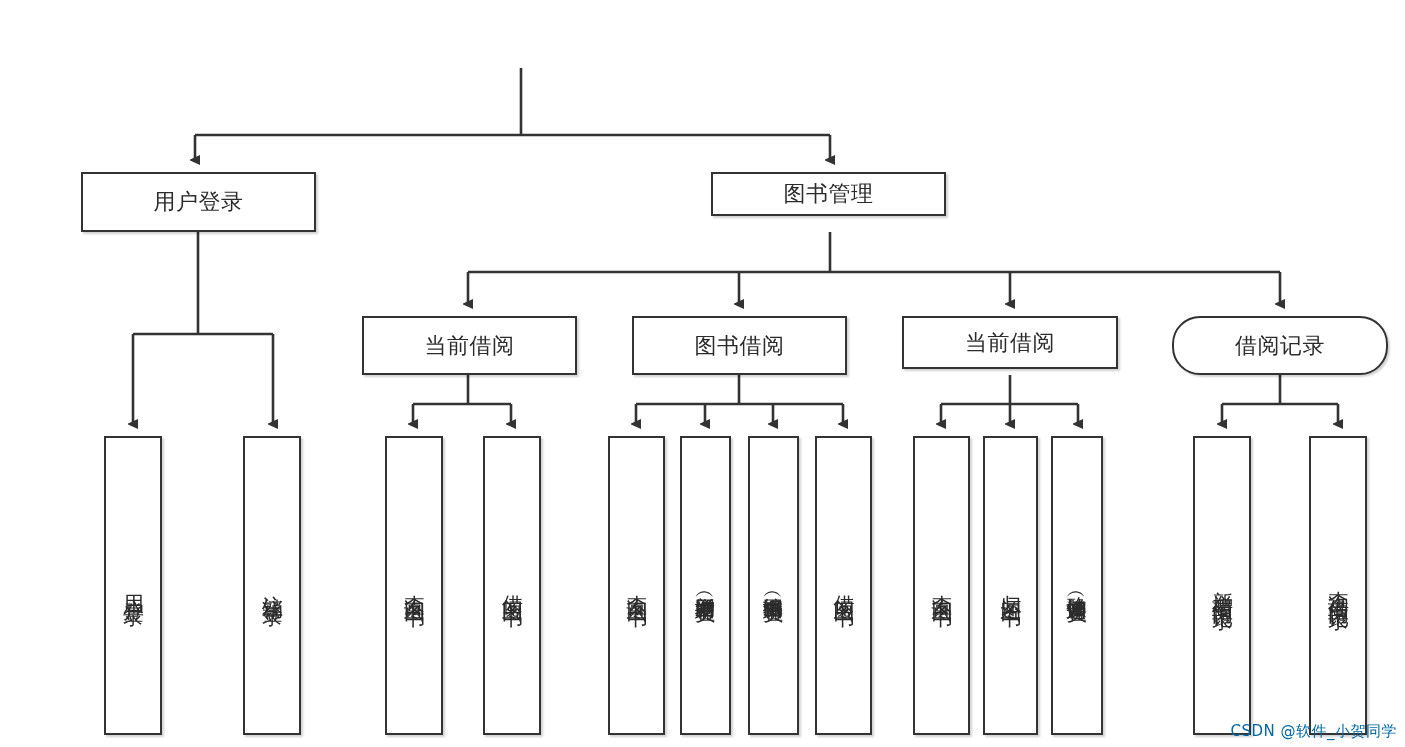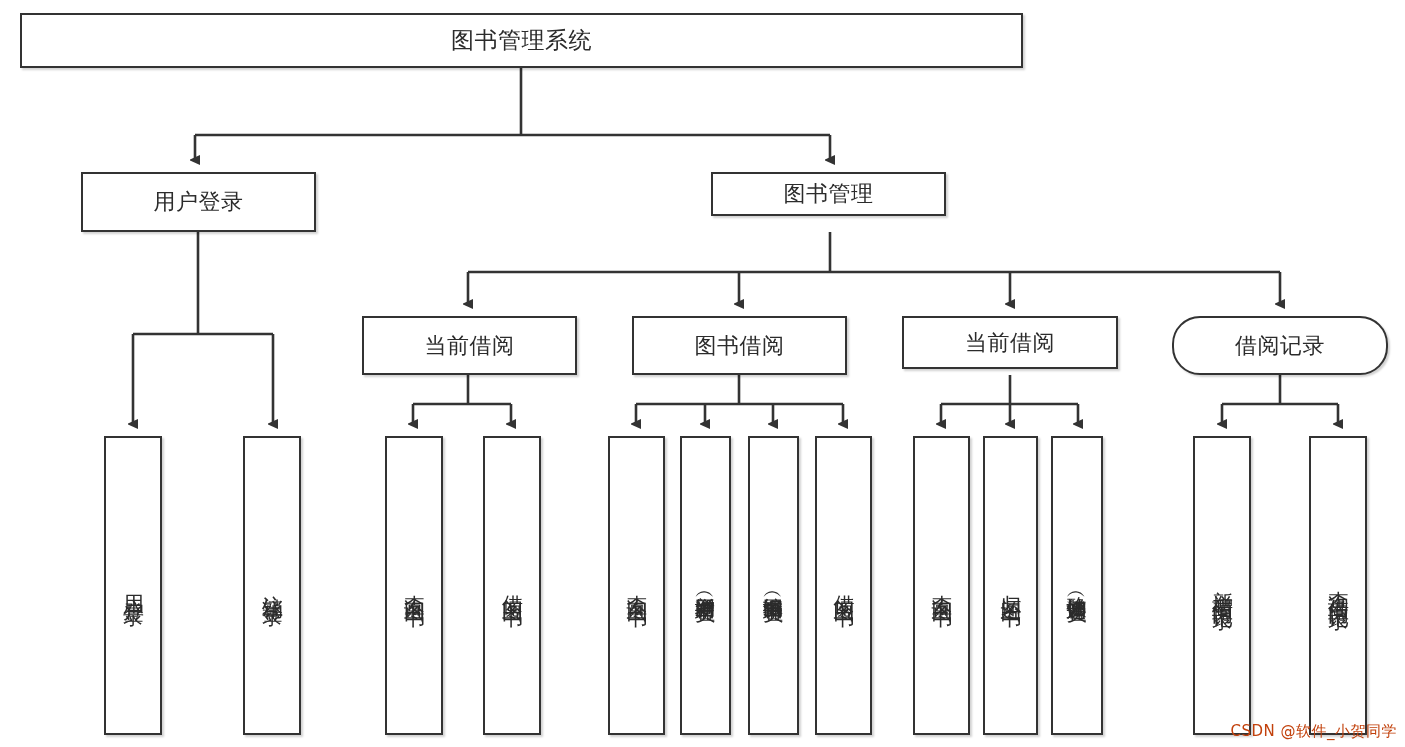--- a/index.html
+++ b/index.html
@@ -66,21 +66,21 @@
   }
   .node.vertical.tight .label {
     font-size: 20px;
     letter-spacing: 1px;
   }
   .watermark {
     position: absolute;
     right: 8px;
     bottom: 6px;
     font-size: 15px;
-    color: #c2410c;
+    color: #0369a1;
     letter-spacing: 0.5px;
     white-space: nowrap;
   }
 </style>
 </head>
 <body>
 
 <div id="diagram-root">
 
   <svg class="edges" viewBox="0 0 1405 747">
@@ -126,23 +126,20 @@
       <path d="M 1010 404 L 1010 424" marker-end="url(#arrowhead)"></path>
       <path d="M 1078 404 L 1078 424" marker-end="url(#arrowhead)"></path>
 
       <path d="M 1280 375 L 1280 404"></path>
       <path d="M 1222 404 L 1338 404"></path>
       <path d="M 1222 404 L 1222 424" marker-end="url(#arrowhead)"></path>
       <path d="M 1338 404 L 1338 424" marker-end="url(#arrowhead)"></path>
     </g>
   </svg>
 
-  <div class="node horizontal title-node" style="left:20px; top:13px; width:1003px; height:55px;">
-    <span class="label">图书管理系统</span>
-  </div>
 
   <div class="node horizontal" style="left:81px; top:172px; width:235px; height:60px;">
     <span class="label">用户登录</span>
   </div>
   <div class="node horizontal" style="left:711px; top:172px; width:235px; height:44px;">
     <span class="label">图书管理</span>
   </div>
 
   <div class="node horizontal" style="left:362px; top:316px; width:215px; height:59px;">
     <span class="label">当前借阅</span>

